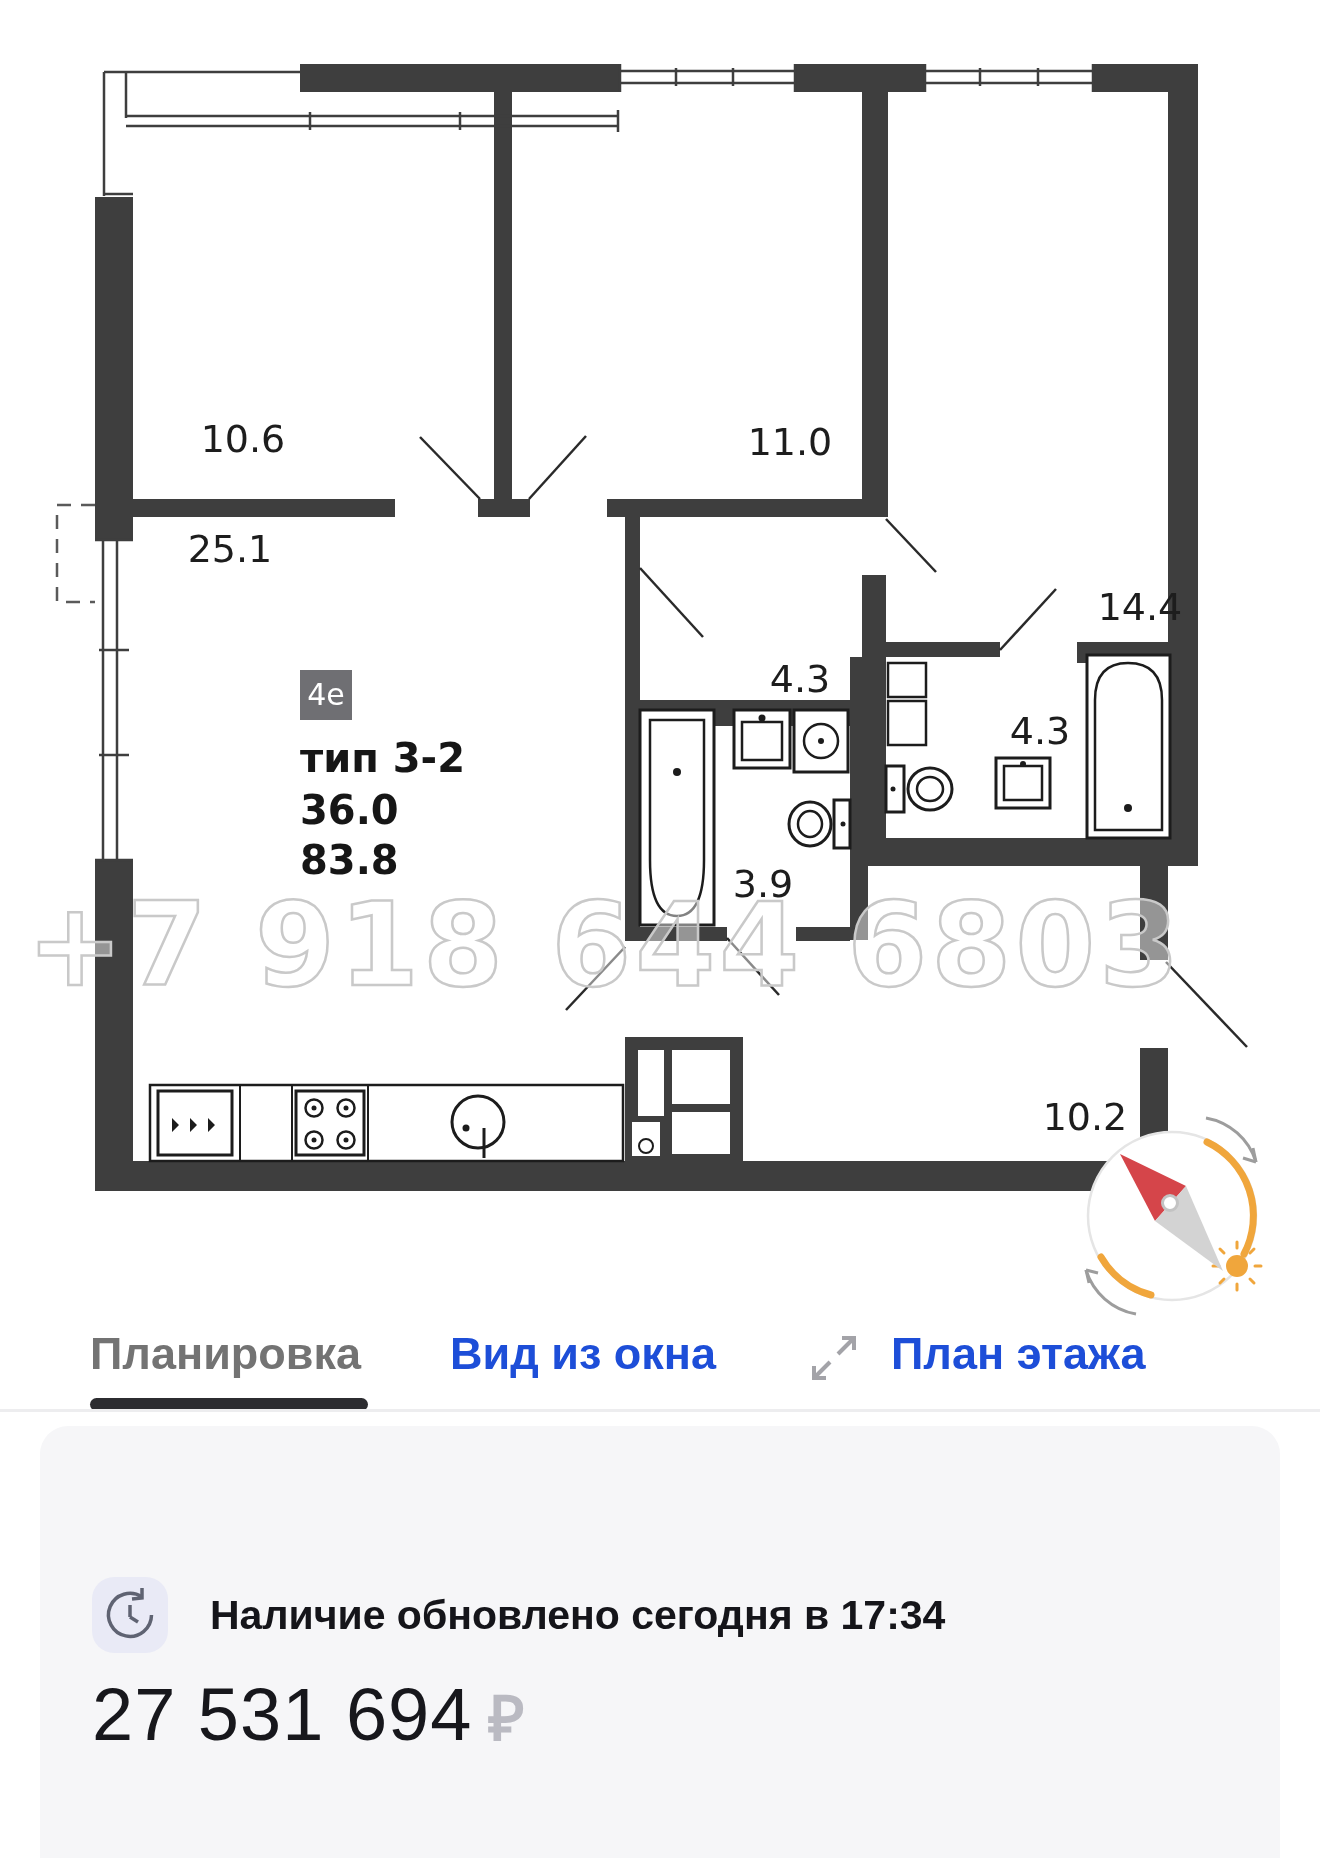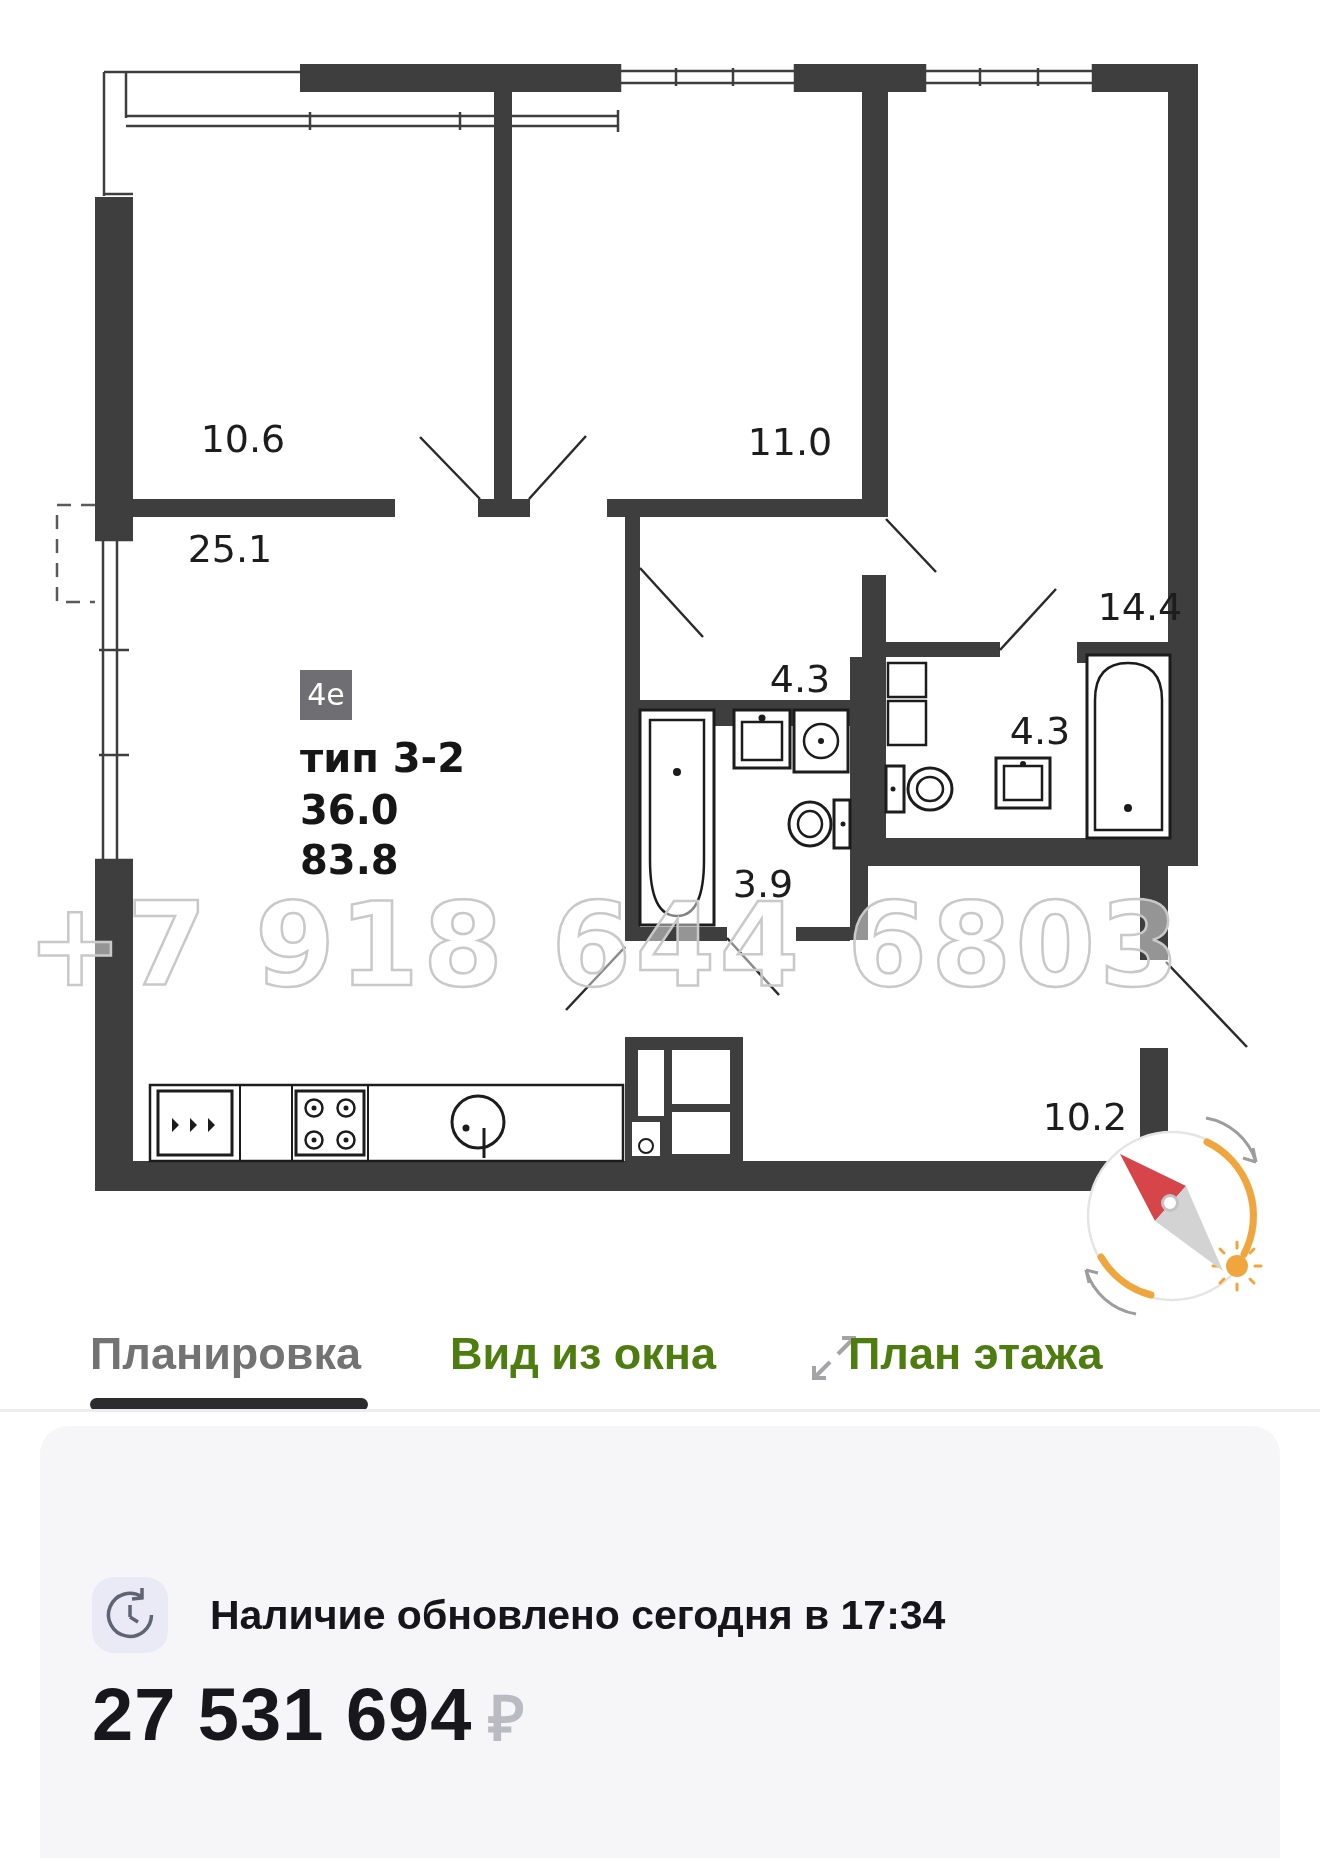--- a/index.html
+++ b/index.html
@@ -1,28 +1,28 @@
 <!DOCTYPE html>
 <html><head>
 <meta charset="utf-8">
 <style>
   html,body{margin:0;padding:0;background:#ffffff;}
   body{width:1320px;height:1858px;position:relative;font-family:"Liberation Sans",sans-serif;overflow:hidden;}
   .abs{position:absolute;}
   
-  .tab{position:absolute;top:1328px;font-size:45px;font-weight:bold;color:#4d7c0f;white-space:nowrap;cursor:pointer;}
+  .tab{position:absolute;top:1328px;font-size:45px;font-weight:bold;color:#1d4ed8;white-space:nowrap;cursor:pointer;}
   .tab.active{color:#737373;}
   .tab-underline{position:absolute;left:90px;top:1398px;width:278px;height:13px;border-radius:7px;background:#2c2c30;}
   .tab-divider{position:absolute;left:0;top:1409px;width:1320px;height:3px;background:#ededef;}
   
   .card{position:absolute;left:40px;top:1426px;width:1240px;height:432px;background:#f6f6f8;border-radius:28px 28px 0 0;}
   .avail-icon{position:absolute;left:52px;top:151px;width:76px;height:76px;border-radius:22px;background:#e9eaf6;}
   .avail-text{position:absolute;left:170px;top:166px;font-size:41px;font-weight:600;color:#15151a;}
   .price-row{position:absolute;left:52px;top:246px;white-space:nowrap;}
-  .price{font-size:74px;font-weight:700;color:#17171c;letter-spacing:1px;}
+  .price{font-size:74px;font-weight:400;color:#17171c;letter-spacing:1px;}
   .rub{font-size:62px;font-weight:700;color:#babac2;margin-left:16px;}
   .price-note{position:absolute;left:52px;top:352px;font-size:38px;color:#27272c;}
   svg text{font-family:"DejaVu Sans","Liberation Sans",sans-serif;}
   .roomlbl{font-size:38px;fill:#1d1d1d;}
   .typelbl{font-size:40px;font-weight:bold;fill:#161616;}
   .wall{fill:#3e3e3e;}
   .thin{stroke:#3e3e3e;stroke-width:2.5;fill:none;}
   .fix{stroke:#1c1c1c;stroke-width:3;fill:#ffffff;}
   .fix2{stroke:#1c1c1c;stroke-width:2.5;fill:#ffffff;}
   .door{stroke:#2a2a2a;stroke-width:2.5;fill:none;}
@@ -246,21 +246,21 @@
 <div class="tab active" style="left:90px;">Планировка</div>
 <div class="tab" style="left:450px;">Вид из окна</div>
 <svg class="abs" style="left:806px;top:1330px" width="56" height="56" viewBox="0 0 56 56">
   <g stroke="#a3a3a8" stroke-width="4" fill="none">
     <line x1="32" y1="24" x2="48" y2="8"></line>
       <polyline points="36,8 48,8 48,20"></polyline>
     <line x1="24" y1="32" x2="8" y2="48"></line>
       <polyline points="8,36 8,48 20,48"></polyline>
   </g>
 </svg>
-<div class="tab" style="left:848px;">План этажа</div>
+<div class="tab" style="left:891px;">План этажа</div>
 <div class="tab-underline"></div>
 <div class="tab-divider"></div>
 
 <div class="card">
 
   <div class="avail-icon">
     <svg width="76" height="76" viewBox="0 0 76 76">
       <g fill="none" stroke="#5f6372" stroke-width="3.5">
         <path d="M 50,20 A 21.5 21.5 0 1 0 59.5,38"></path>
         <polyline points="50,11 50,21 40,22" fill="none"></polyline>

